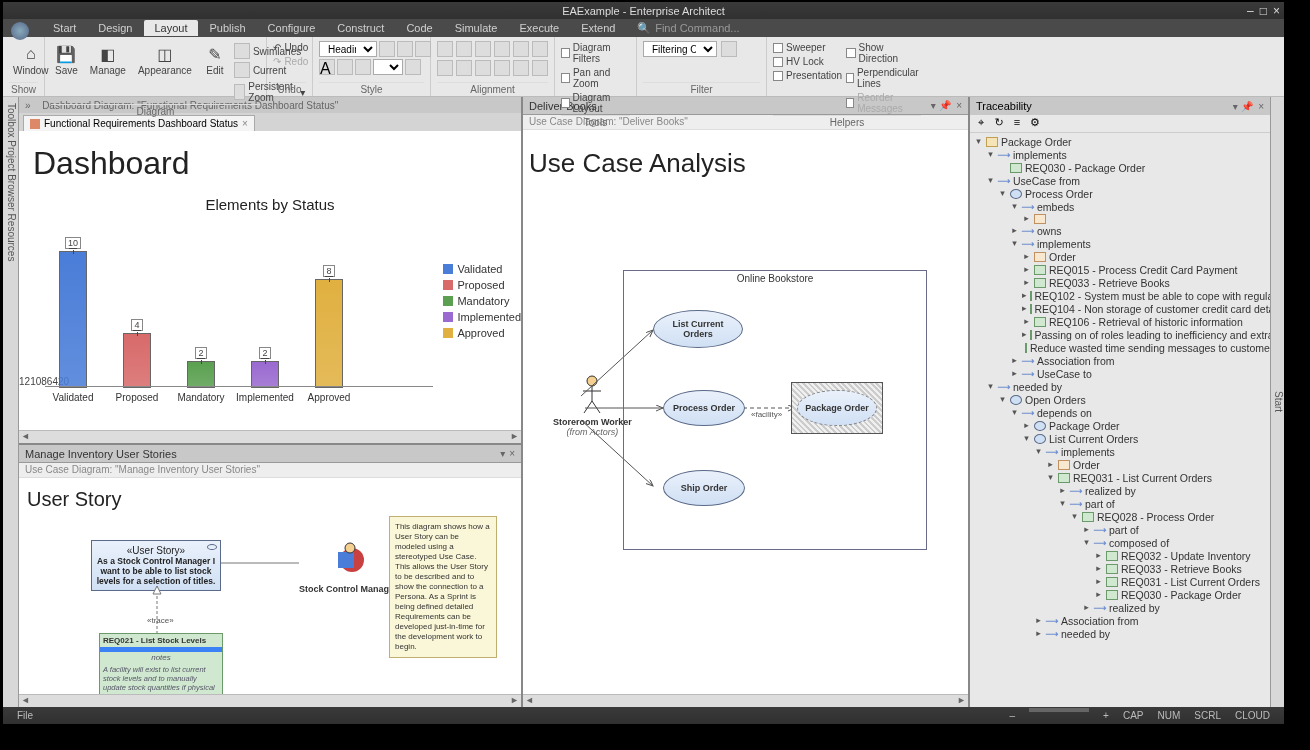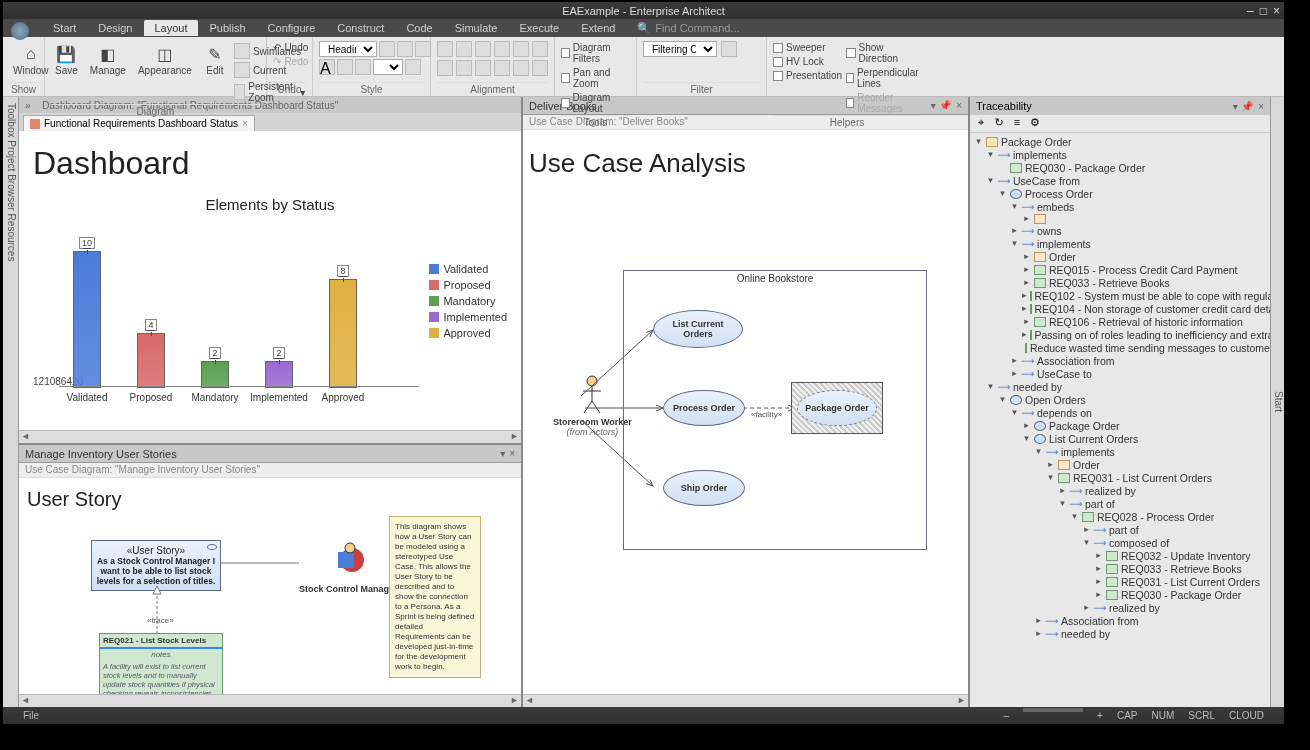--- a/index.html
+++ b/index.html
@@ -27,21 +27,21 @@
 .leftcol { width: 504px; display: flex; flex-direction: column; border-right: 2px solid #888; }
 .crumb { height: 16px; background: #c8c8c8; font-size: 10px; color: #666; padding: 1px 6px; display: flex; align-items: center; gap: 6px; }
 .tabs { height: 18px; background: #d4d4d4; display: flex; align-items: flex-end; padding-left: 4px; }
 .tab { background: #f4f4f4; border: 1px solid #aaa; border-bottom: none; font-size: 10px; padding: 2px 6px; display: flex; align-items: center; gap: 4px; }
 .tab .cx { color: #888; cursor: pointer; }
 .diagram-pane { background: #fff; flex: 1; overflow: auto; position: relative; }
 .pane-header { height: 18px; background: #c8c8c8; font-size: 11px; color: #333; padding: 2px 6px; display: flex; align-items: center; border-bottom: 1px solid #999; }
 .pane-header .phbtns { margin-left: auto; color: #666; font-size: 10px; display: flex; gap: 4px; }
 .subheader { height: 15px; font-size: 10px; color: #888; padding: 1px 6px; background: #eee; border-bottom: 1px solid #ddd; }
 .dashboard-title { font-size: 32px; font-weight: 400; padding: 14px 0 10px 14px; color: #222; }
-.chart { padding: 0 14px; }
+.chart { padding: 0 0; }
 .chart-title { text-align: center; font-size: 15px; color: #222; padding: 4px 0 10px; }
 .chart-body { display: flex; height: 180px; }
 .chart-axis { width: 26px; display: flex; flex-direction: row; justify-content: space-between; align-items: flex-end; font-size: 10px; color: #444; padding-bottom: 16px; padding-right: 4px; }
 .bars { flex: 1; display: flex; align-items: flex-end; gap: 20px; padding: 0 6px 0 6px; position: relative; }
 .bars::after { content:""; position:absolute; left:0; right:0; bottom:16px; border-top:1px solid #888; }
 .bar-wrap { display: flex; flex-direction: column; align-items: center; width: 44px; }
 .bar-label-top { font-size: 9px; color: #444; border: 1px solid #888; padding: 0 2px; margin-bottom: 2px; background: #fff; position: relative; }
 .bar { width: 28px; border: 1px solid #666; position: relative; }
 .bar::before { content:""; position:absolute; top:-2px; left:50%; width:1px; height:4px; background:#444; }
 .bar::after { content:""; position:absolute; top:-4px; left:35%; right:35%; height:1px; background:#444; }
@@ -67,30 +67,30 @@
 .trace-tools span { width: 14px; height: 14px; font-size: 11px; text-align: center; cursor: pointer; }
 .tree { flex: 1; overflow: auto; background: #e8e8e8; font-size: 10.5px; color: #333; padding: 2px 0; }
 .tnode { display: flex; align-items: center; gap: 3px; padding: 0.5px 0; white-space: nowrap; cursor: pointer; }
 .expander { width: 9px; height: 9px; font-size: 9px; color: #555; text-align: center; line-height: 9px; }
 .ticon { width: 12px; height: 10px; display: inline-flex; align-items: center; justify-content: center; font-size: 9px; }
 .ticon.pkg { background: #f5e4b8; border: 1px solid #c0a050; }
 .ticon.uc { background: #d0e0f4; border: 1px solid #5a6a88; border-radius: 50%; }
 .ticon.req { background: #d0e8d0; border: 1px solid #6a9a6a; }
 .ticon.rel { color: #7090d0; font-weight: bold; }
 .ticon.cls { background: #f8e8d0; border: 1px solid #c09060; }
-.statusbar { height: 17px; background: linear-gradient(#3a3a3a,#303030); color: #bbb; font-size: 10px; display: flex; align-items: center; padding: 0 20px; }
+.statusbar { height: 17px; background: linear-gradient(#3a3a3a,#303030); color: #bbb; font-size: 10px; display: flex; align-items: center; padding: 0 14px; }
 .statusbar .right { margin-left: auto; display: flex; gap: 14px; }
 .userstory-pane { background: #fff; flex: 1; position: relative; }
 .us-title { font-size: 20px; color: #222; padding: 10px 0 8px 8px; }
 .us-card { position: absolute; left: 72px; top: 62px; width: 130px; background: linear-gradient(#eaf1fb,#d0e0f4); border: 1px solid #5a6a88; font-size: 8.5px; text-align: center; padding: 4px; color: #222; }
 .us-stereo { font-size: 10px; }
 .us-persona { position: absolute; left: 280px; top: 60px; text-align: center; font-size: 9px; color: #333; }
-.us-note { position: absolute; left: 370px; top: 38px; width: 92px; background: #faf6d8; border: 1px solid #c0b070; font-size: 8px; padding: 5px; color: #333; line-height: 1.25; }
+.us-note { position: absolute; left: 370px; top: 38px; width: 108px; background: #faf6d8; border: 1px solid #c0b070; font-size: 8px; padding: 5px; color: #333; line-height: 1.25; }
 .us-req { position: absolute; left: 80px; top: 155px; width: 124px; background: #d0e8d0; border: 1px solid #6a9a6a; font-size: 8px; color: #333; }
-.us-req .hdr { font-weight: bold; padding: 2px 3px; border-bottom: 2px solid #3b82f6; }
+.us-req .hdr { font-weight: bold; padding: 2px 3px; border-bottom: 5px solid #3b82f6; }
 .us-req .sub { font-style: italic; text-align: center; padding: 1px; color: #556; }
 .us-req .body { font-style: italic; padding: 2px 3px; color: #556; font-size: 7.5px; line-height: 1.2; }
 .scrollbar-h { height: 13px; background: #ddd; border-top: 1px solid #bbb; position: relative; }
 .scrollbar-h::before { content: "◄"; position: absolute; left: 2px; font-size: 9px; color: #666; }
 .scrollbar-h::after { content: "►"; position: absolute; right: 2px; font-size: 9px; color: #666; }
 .vsplit-top { flex: 0 0 346px; display: flex; flex-direction: column; }
 .vsplit-bot { flex: 1; display: flex; flex-direction: column; border-top: 2px solid #888; }
 </style>
 </head>
 <body>

